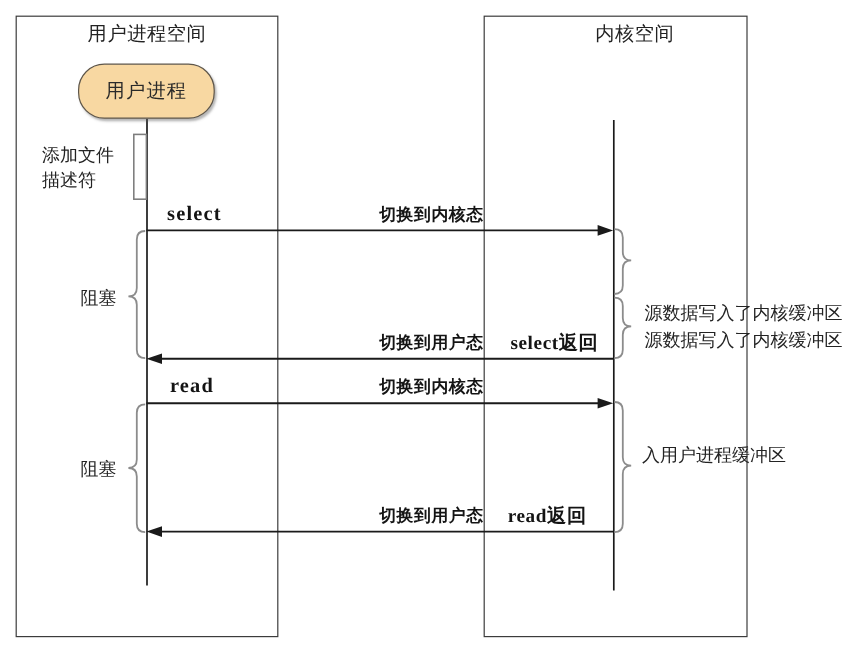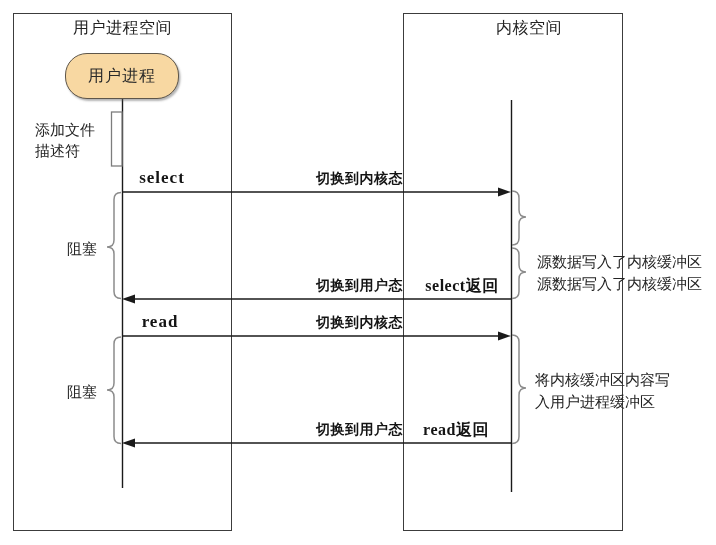--- a/index.html
+++ b/index.html
@@ -138,17 +138,16 @@
   <div class="lbl side" style="left:62px; width:40px; top:381px; text-align:center;">阻塞</div>
 
   <div class="lbl msg" style="left:232px; width:171px; top:421px;">切换到用户态</div>
   <div class="lbl ret" style="left:406px; width:100px; top:420px;">read返回</div>
 
   <div class="lbl note" style="left:537px; top:251px;">
     <div>源数据写入了内核缓冲区</div>
     <div>源数据写入了内核缓冲区</div>
   </div>
   <div class="lbl note" style="left:535px; top:369px;">
-    <div>将内核缓冲区内容写</div>
     <div>入用户进程缓冲区</div>
   </div>
 
 </div>
 
 </body></html>

